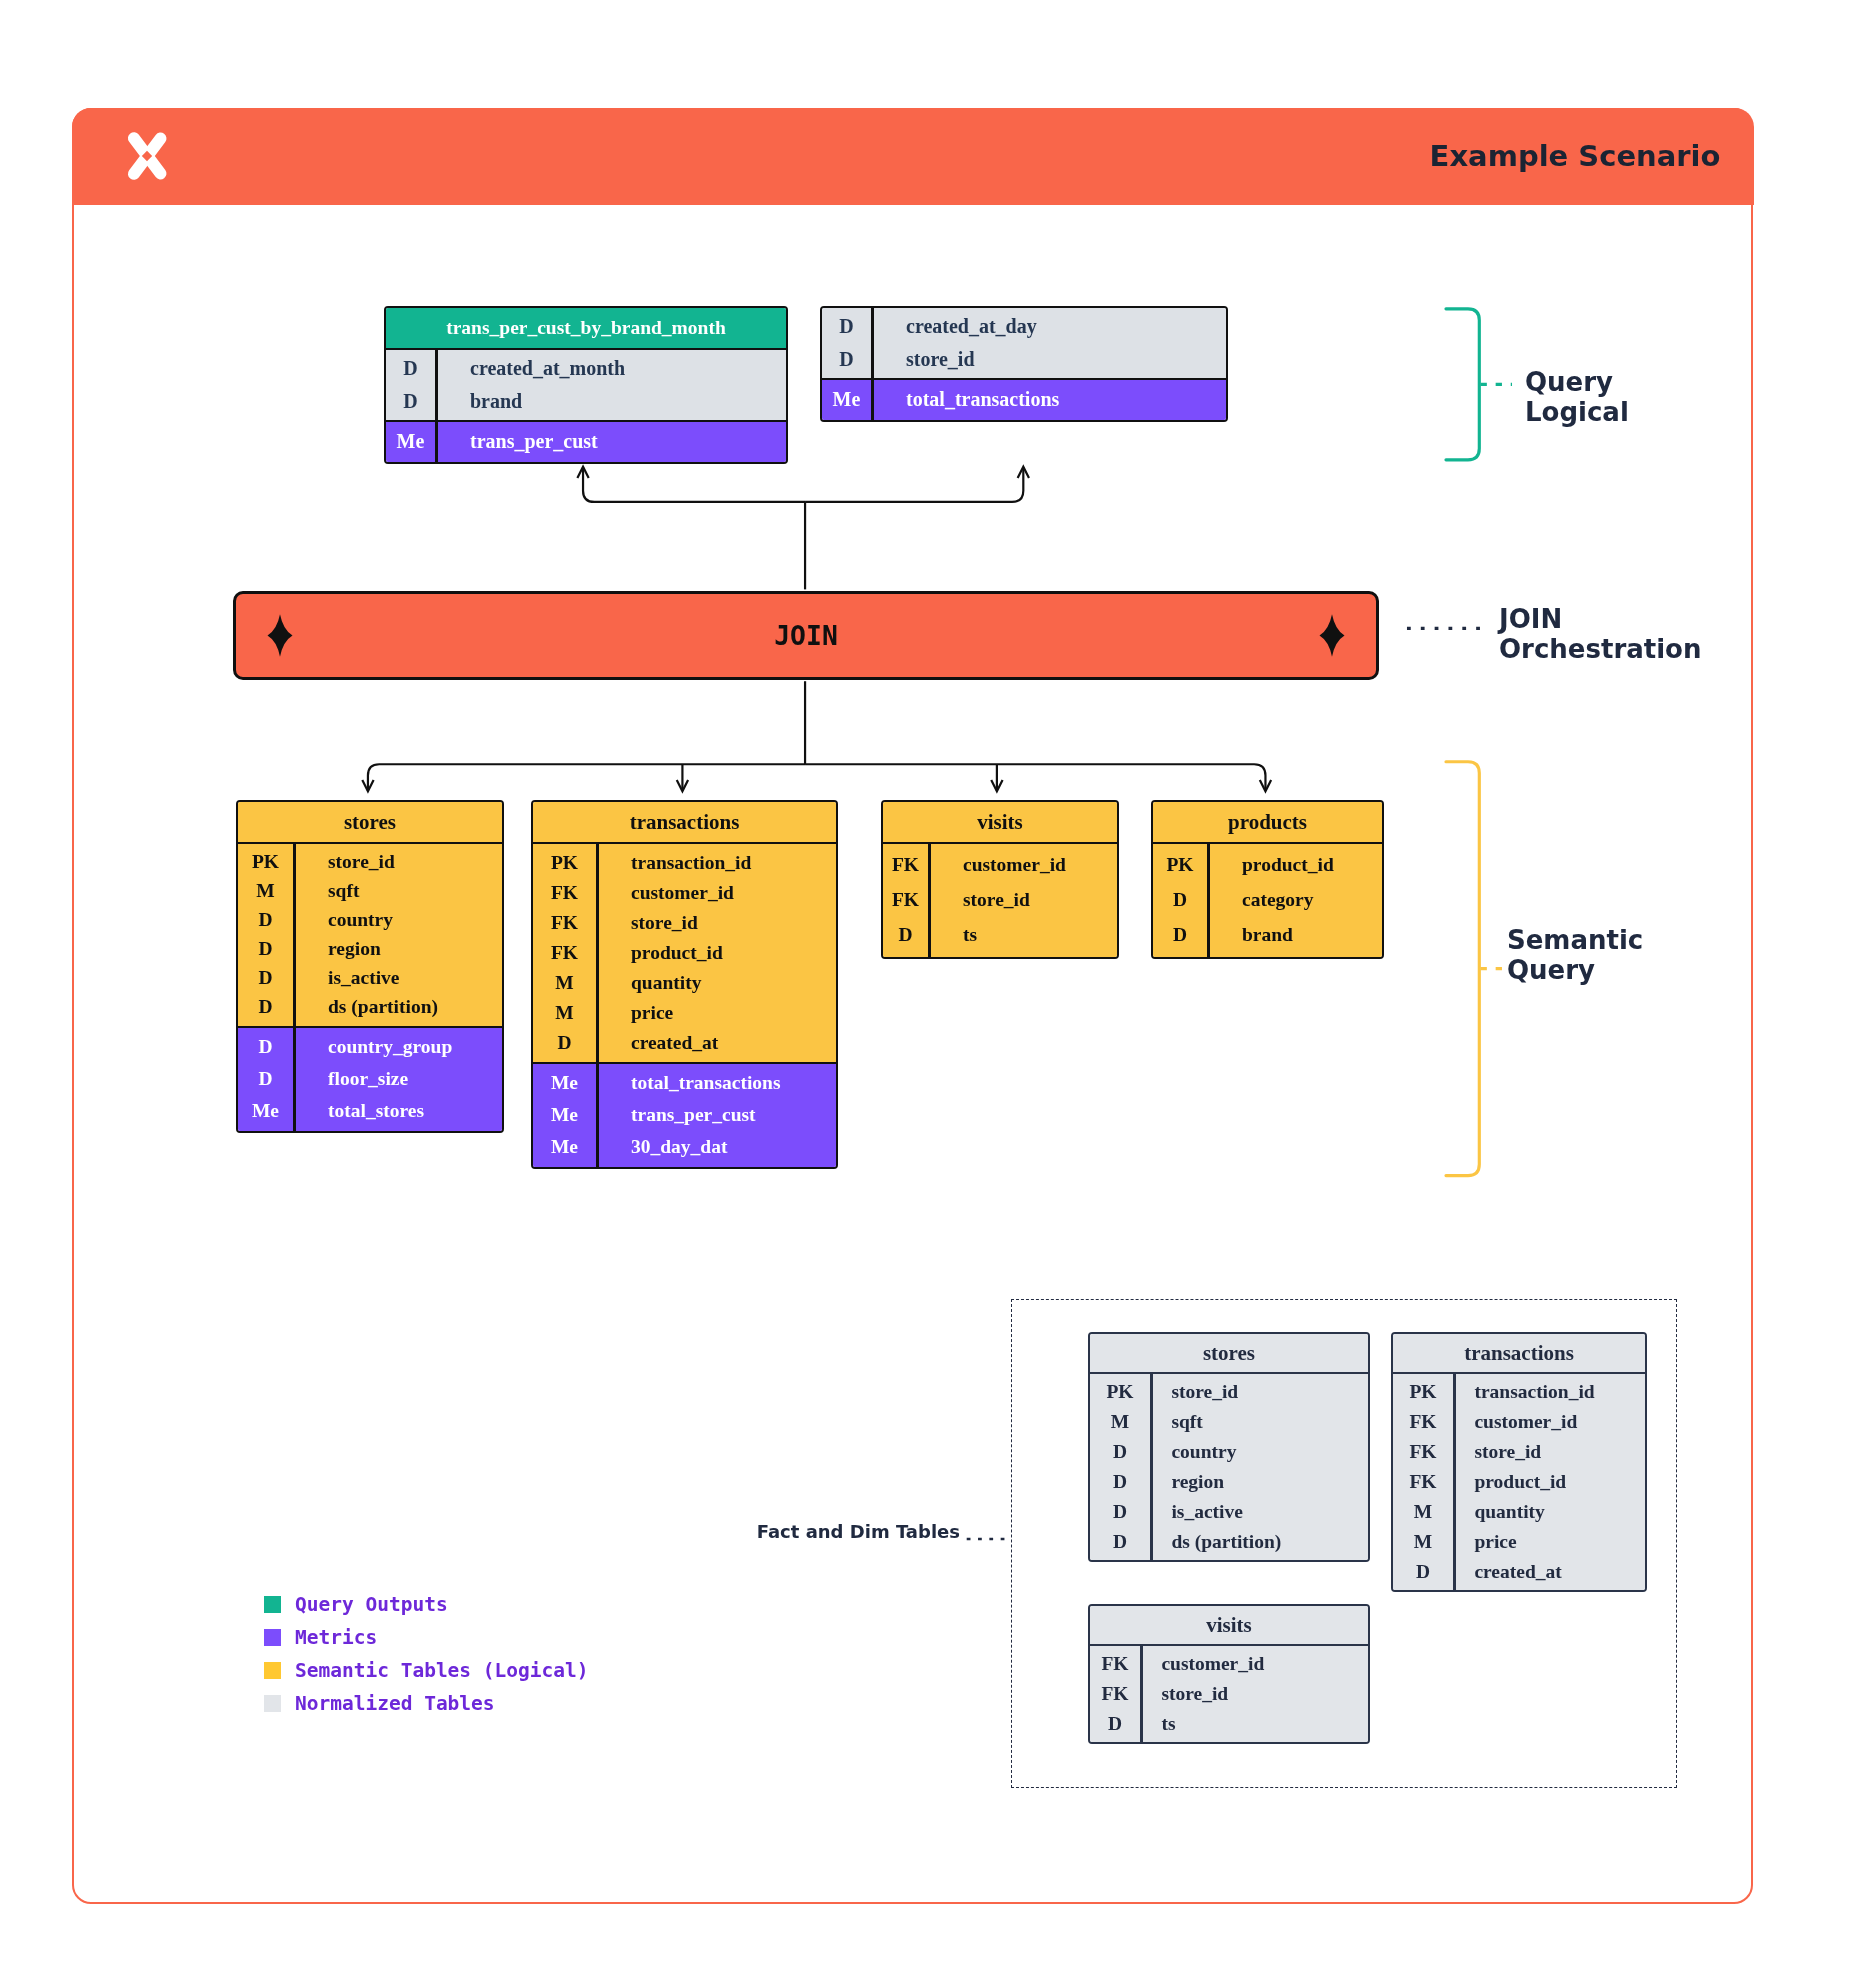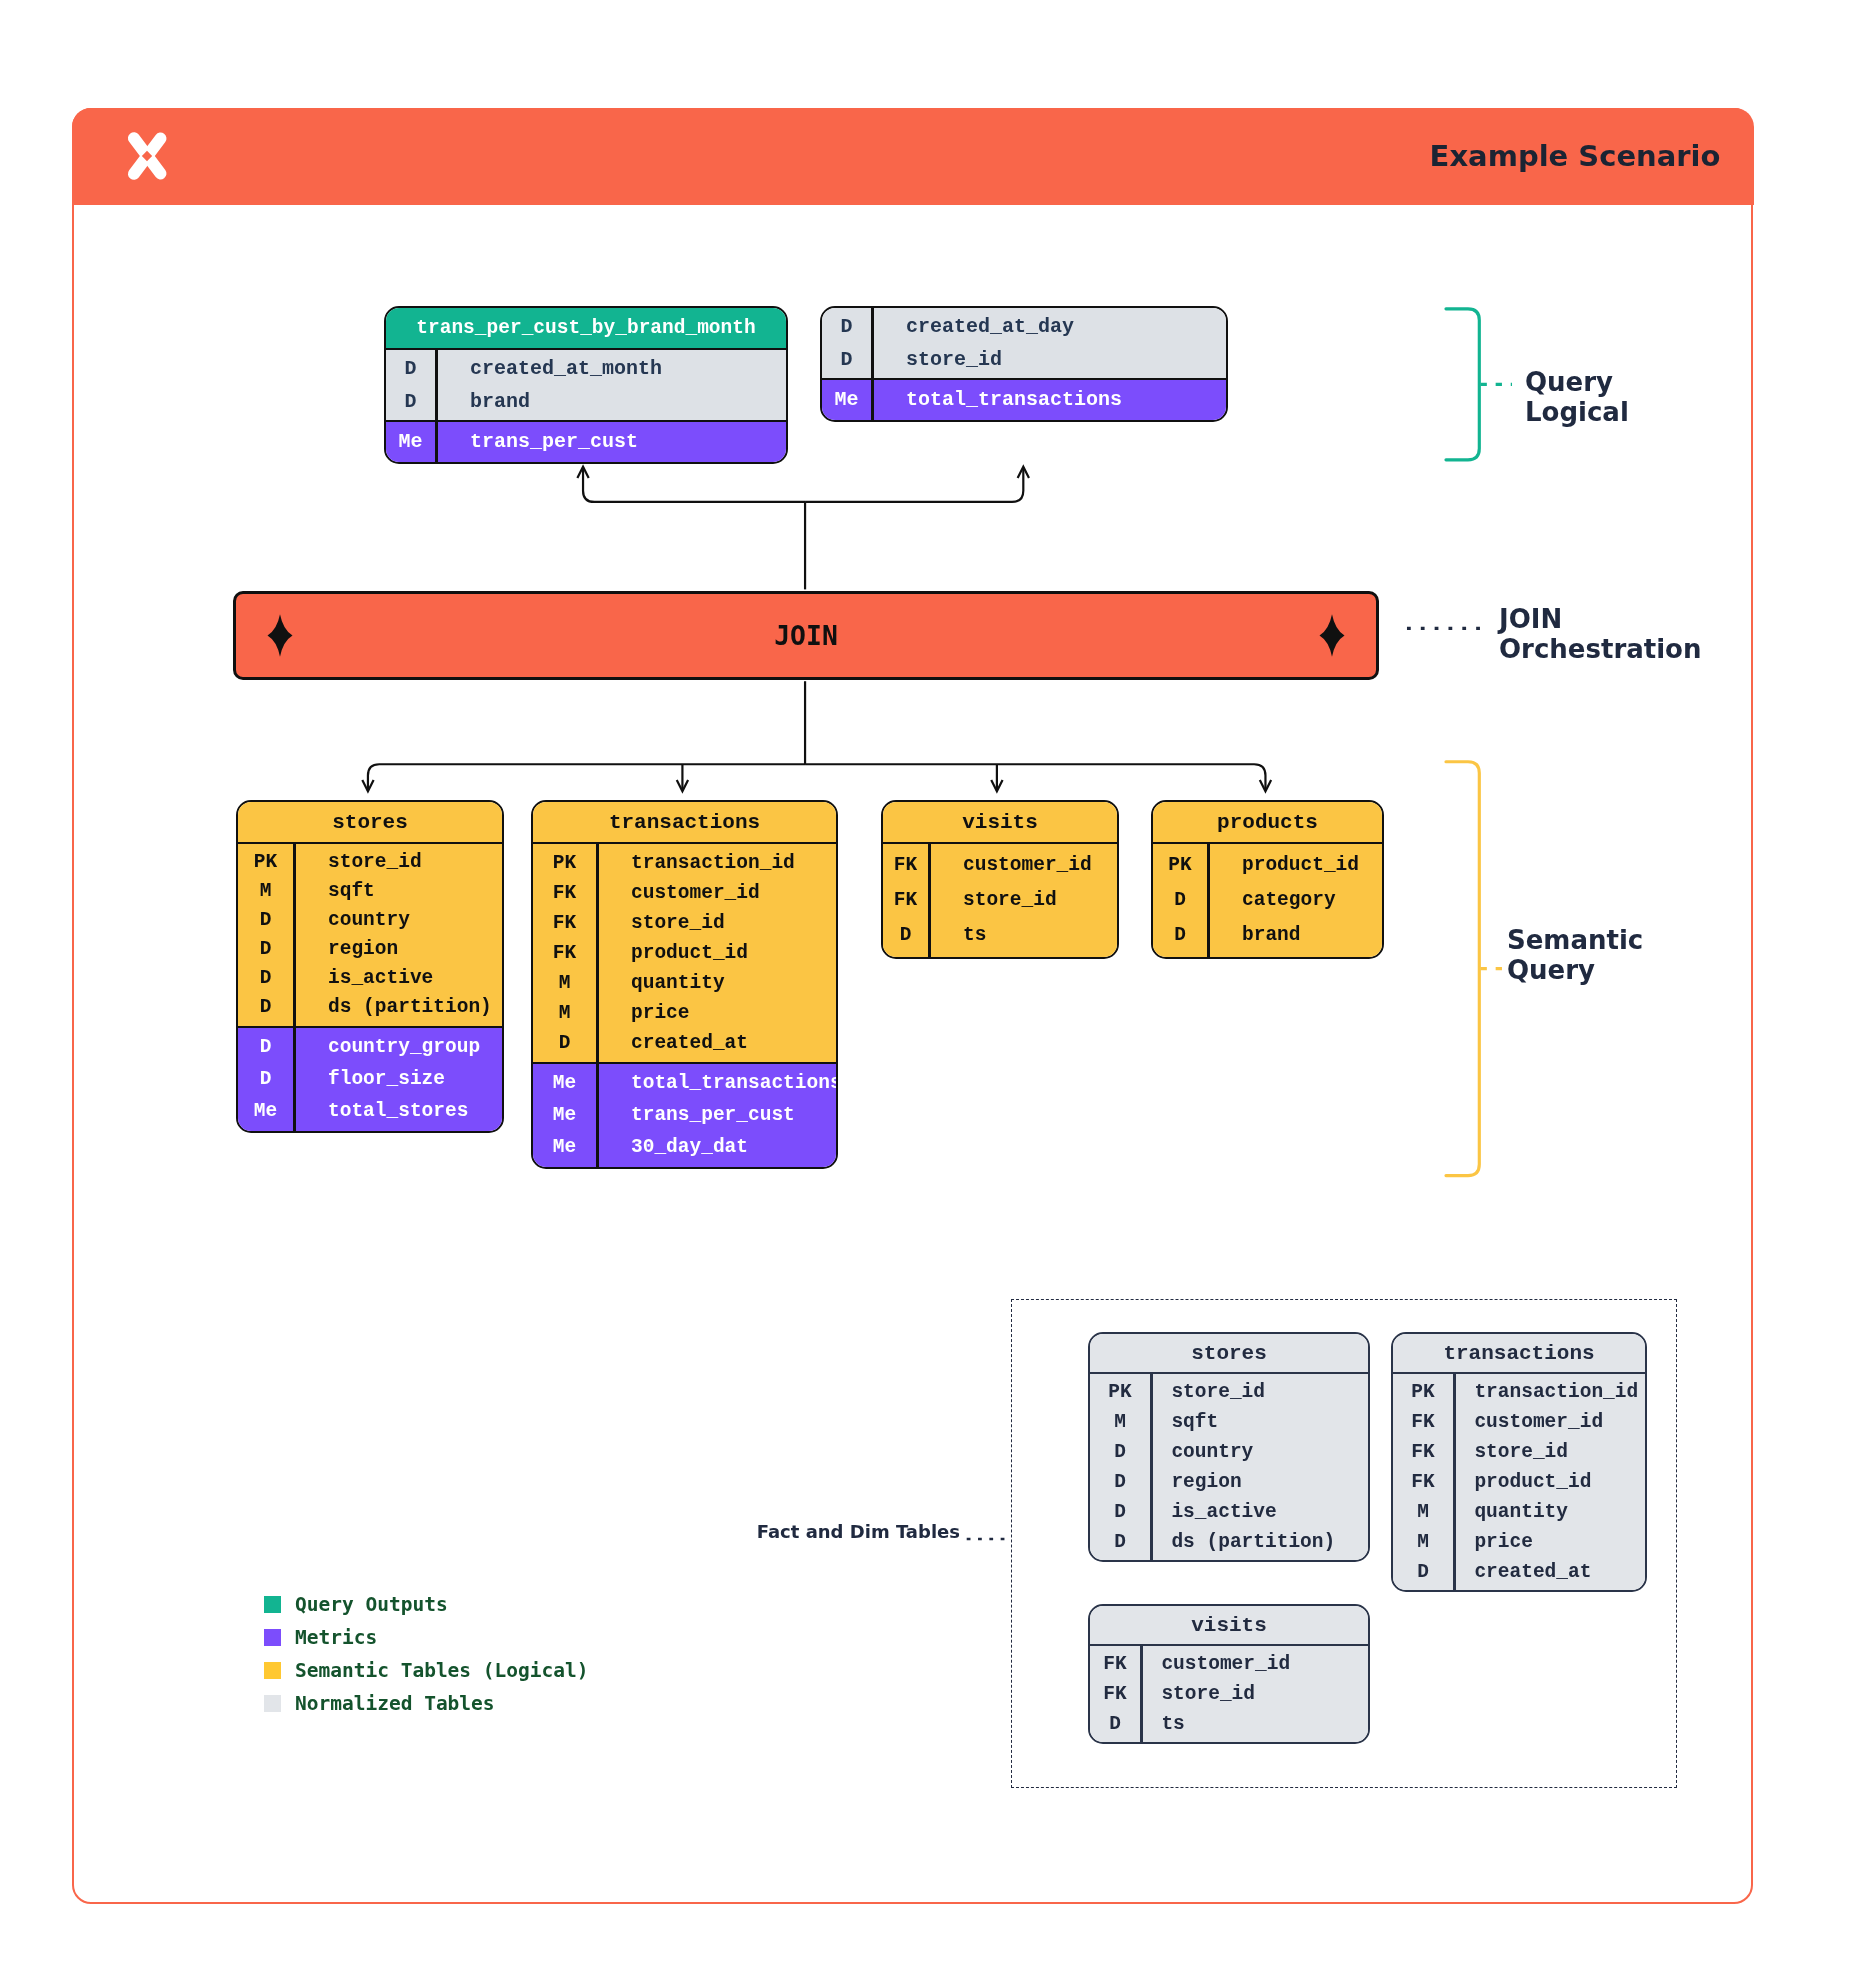--- a/index.html
+++ b/index.html
@@ -18,23 +18,23 @@
   .brand-logo{position:absolute;left:49px;top:21.4px;width:52px;height:54px;}
   .card-title{
     position:absolute;right:33px;top:0;height:97px;line-height:97px;
     font-size:29px;font-weight:bold;color:#1B2433;
   }
   .canvas{position:absolute;left:0;top:12px;width:1508px;height:1985px;}
   svg.wires{position:absolute;left:0;top:0;z-index:1;}
 
   
   .etable{
-    position:absolute;z-index:2;border:2.5px solid #101010;border-radius:15px;
+    position:absolute;z-index:2;border:2.5px solid #101010;border-radius:4px;
     overflow:hidden;background:#fff;
-    font-family:Liberation Mono, monospace;font-weight:bold;
+    font-family:Liberation Serif, serif;font-weight:bold;
   }
   .etable .hd{display:flex;align-items:center;justify-content:center;border-bottom:2.5px solid #101010;}
   .etable .bd{position:relative;}
   .etable .bd::before{
     content:"";position:absolute;left:var(--tc,50px);top:0;bottom:0;width:2.5px;background:#101010;
   }
   .etable .sec{padding:3.8px 0;}
   .etable .sec + .sec{border-top:2.5px solid #101010;}
   .etable .row{display:flex;align-items:center;}
   .etable .k{width:var(--tc,50px);flex:none;text-align:center;}
@@ -91,21 +91,21 @@
   .fact-dim-label{
     position:absolute;left:642px;top:1509px;width:318px;text-align:right;z-index:2;
     font-size:18px;font-weight:bold;color:#202A40;
   }
 
   
   .legend{position:absolute;left:264px;top:1576px;z-index:2;}
   .legend .item{display:flex;align-items:center;height:33px;}
   .legend .sw{width:17px;height:17px;flex:none;margin-right:14px;}
   .legend .lb{
-    font-family:"DejaVu Sans Mono",monospace;font-weight:bold;font-size:19.5px;color:#14532d;
+    font-family:"DejaVu Sans Mono",monospace;font-weight:bold;font-size:19.5px;color:#6d28d9;
   }
 </style>
 </head>
 <body>
 
 <div class="canvas">
 
   <div class="card">
     <div class="card-head">
       <svg class="brand-logo" viewBox="0 0 100 100">

